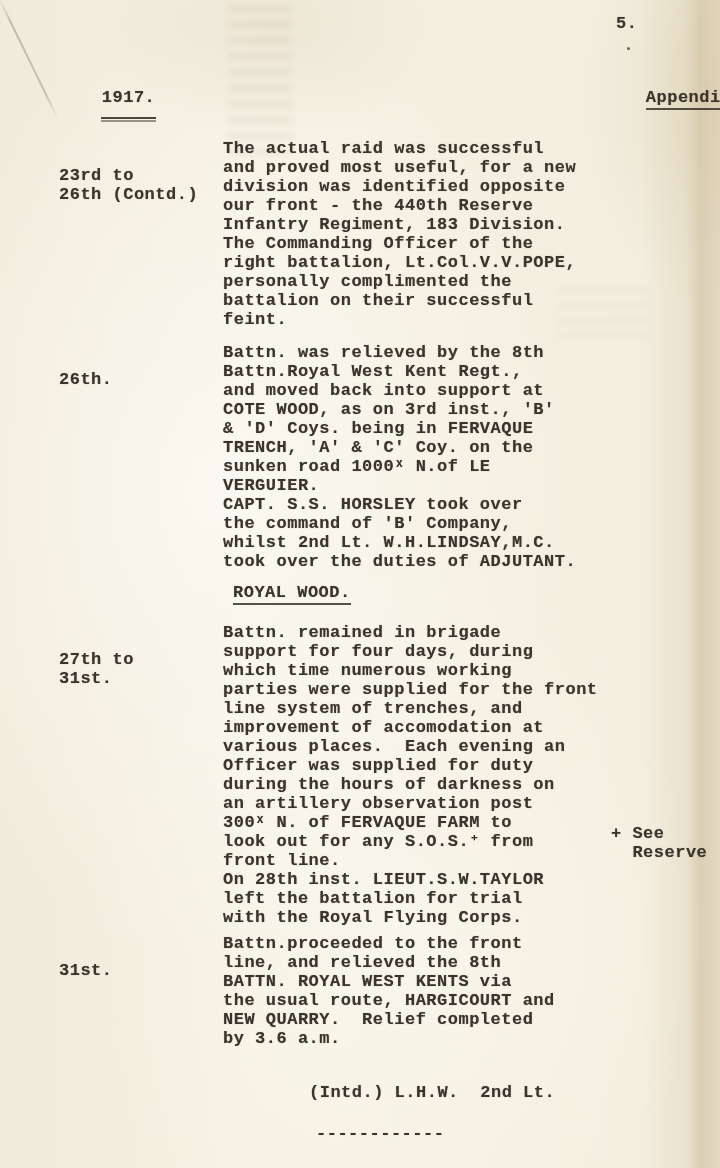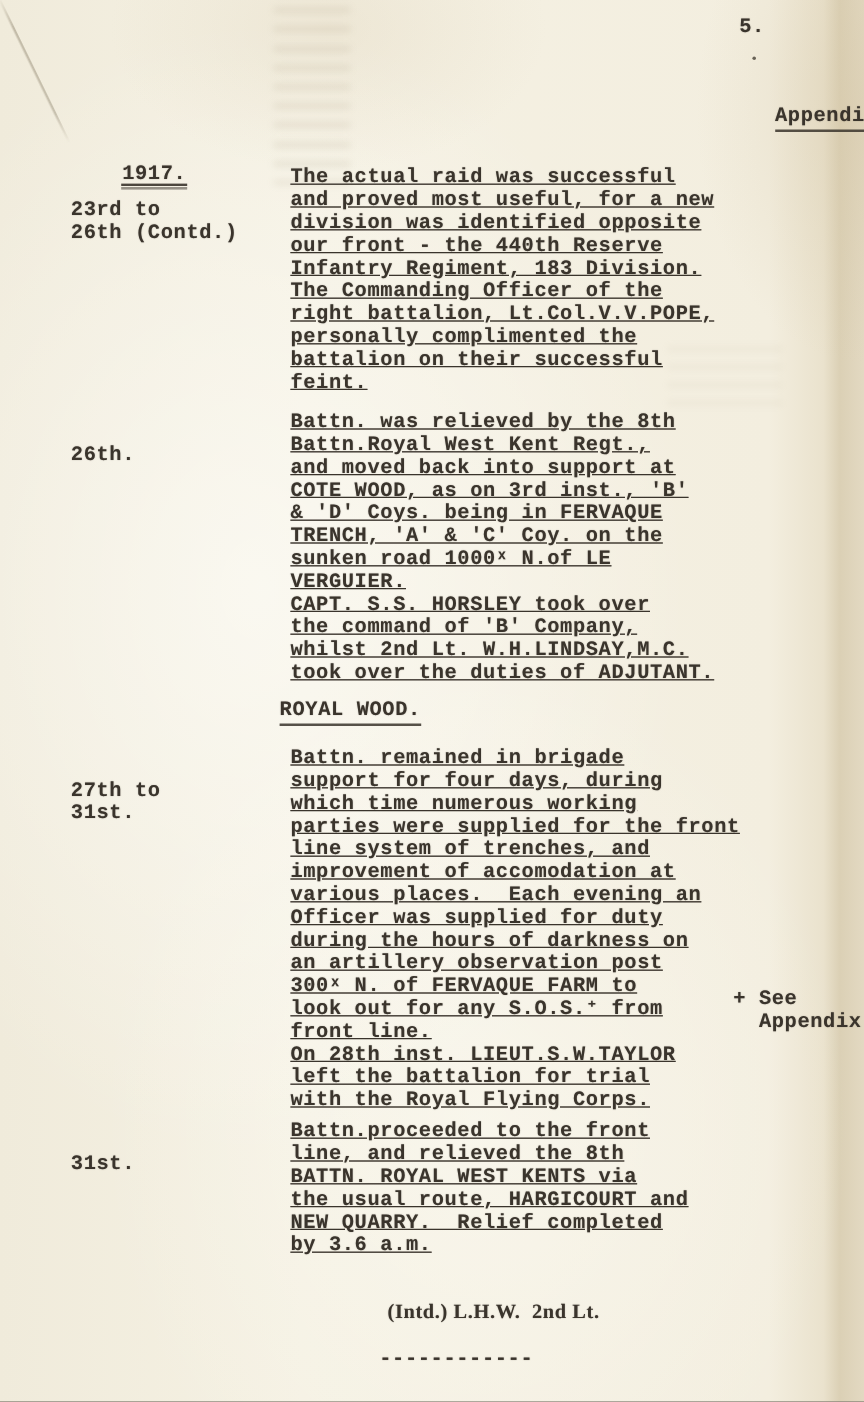--- a/index.html
+++ b/index.html
@@ -29,40 +29,40 @@
 
   .txt { position: absolute; white-space: pre; }
 
   
   .page-number   { left: 616px; top: 14px; }
   .year          { left: 59px;  top: 69px; }
   .appendix-top  { left: 603px; top: 69px; }
   .month         { left: 59px;  top: 108px; }
 
   
-  .u-dbl { position: relative; display: inline-block; padding-bottom: 3px; margin-top: 48px; }
+  .u-dbl { position: relative; display: inline-block; padding-bottom: 15px; }
   .u-dbl::after {
     content: ""; position: absolute; left: -1px; right: -1px; bottom: 0; height: 5px;
     background: linear-gradient(to bottom,
       rgba(58,52,44,0.90) 0 2px, transparent 2px 3px, rgba(58,52,44,0.50) 3px 5px);
   }
   .u-single { display: inline-block; border-bottom: 2px solid rgba(58,52,44,0.85); padding-bottom: 1px; }
 
   
   .entry { position: absolute; left: 0; width: 720px; }
   .entry .date { position: absolute; left: 59px;  top: 0; white-space: pre; margin-top: 27px; }
-  .entry .body { position: absolute; left: 242px; top: 0; white-space: pre; text-decoration: underline; }
+  .entry .body { position: absolute; left: 223px; top: 0; white-space: pre; }
   .e1 { top: 139px; }
   .e2 { top: 343px; }
   .e3 { top: 623px; }
   .e4 { top: 934px; }
 
   .section-heading { position: absolute; left: 233px; top: 583px; }
   .margin-note     { position: absolute; left: 611px; top: 824px; white-space: pre; }
-  .signature       { position: absolute; left: 323px; top: 1083px; white-space: pre; font-family: Liberation Serif, serif; }
+  .signature       { position: absolute; left: 309px; top: 1083px; white-space: pre; }
   .divider         { position: absolute; left: 316px; top: 1124px; white-space: pre; }
 
   
   .ink-dot {
     position: absolute; left: 627px; top: 47px; width: 3px; height: 3px;
     background: rgba(70,64,54,0.8); border-radius: 50%;
   }
   .crease {
     position: absolute; left: 0px; top: -2px; width: 134px; height: 1.5px;
     background: linear-gradient(90deg, rgba(150,140,118,0) 0%,
@@ -154,21 +154,21 @@
 an artillery observation post
 300ˣ N. of FERVAQUE FARM to
 look out for any S.O.S.⁺ from
 front line.
 On 28th inst. LIEUT.S.W.TAYLOR
 left the battalion for trial
 with the Royal Flying Corps.</div>
   </section>
 
   <div class="margin-note">+ See
-  Appendix</div>
+  Reserve</div>
 
   <section class="entry e4">
     <div class="date">31st.</div>
     <div class="body">Battn.proceeded to the front
 line, and relieved the 8th
 BATTN. ROYAL WEST KENTS via
 the usual route, HARGICOURT and
 NEW QUARRY.  Relief completed
 by 3.6 a.m.</div>
   </section>

